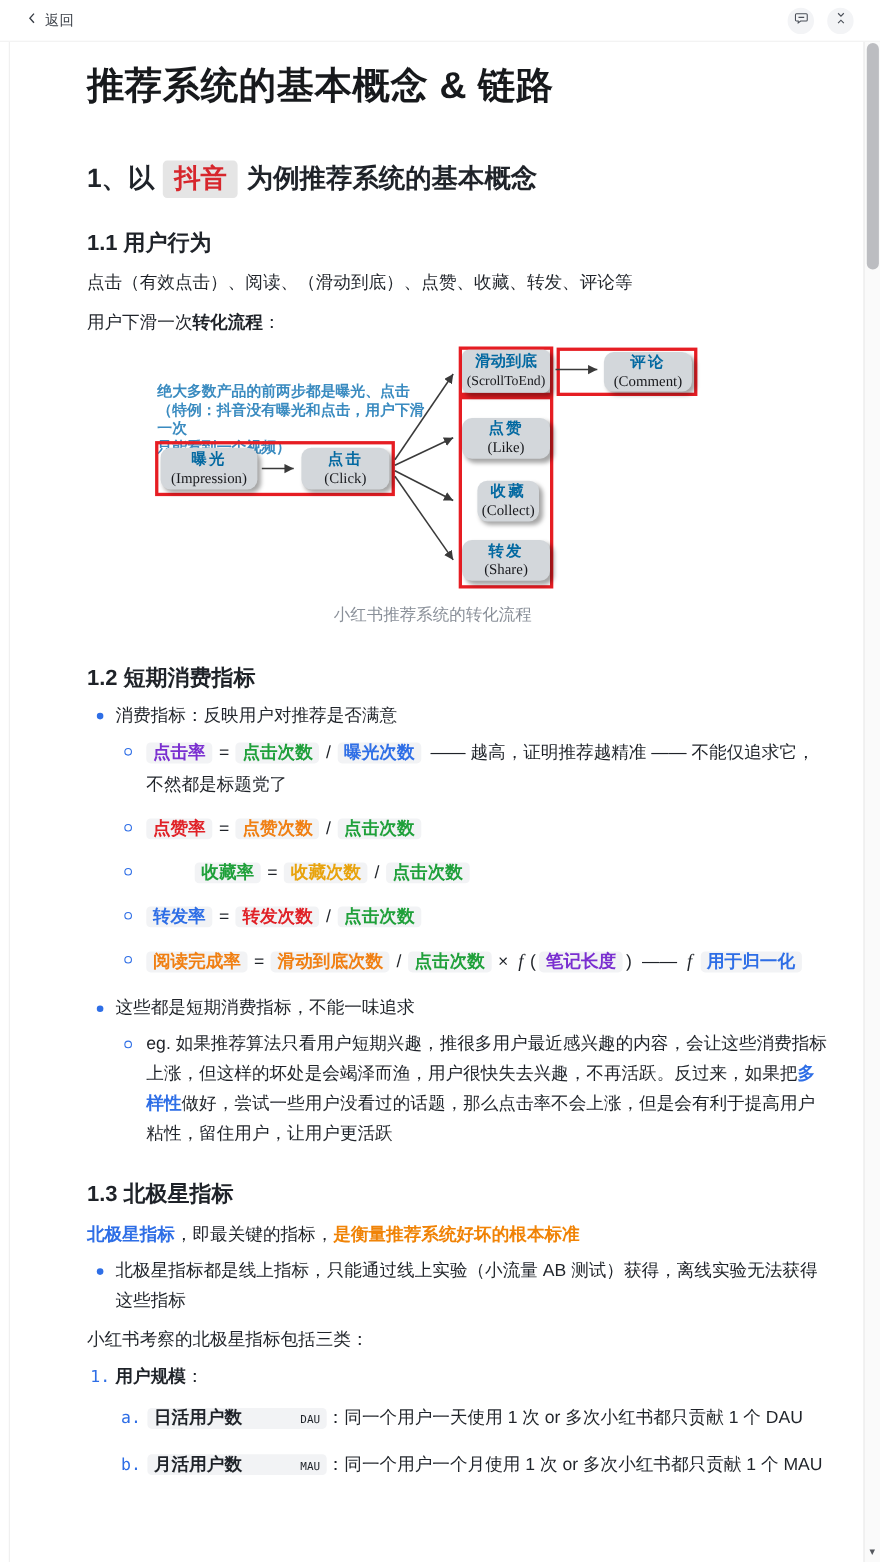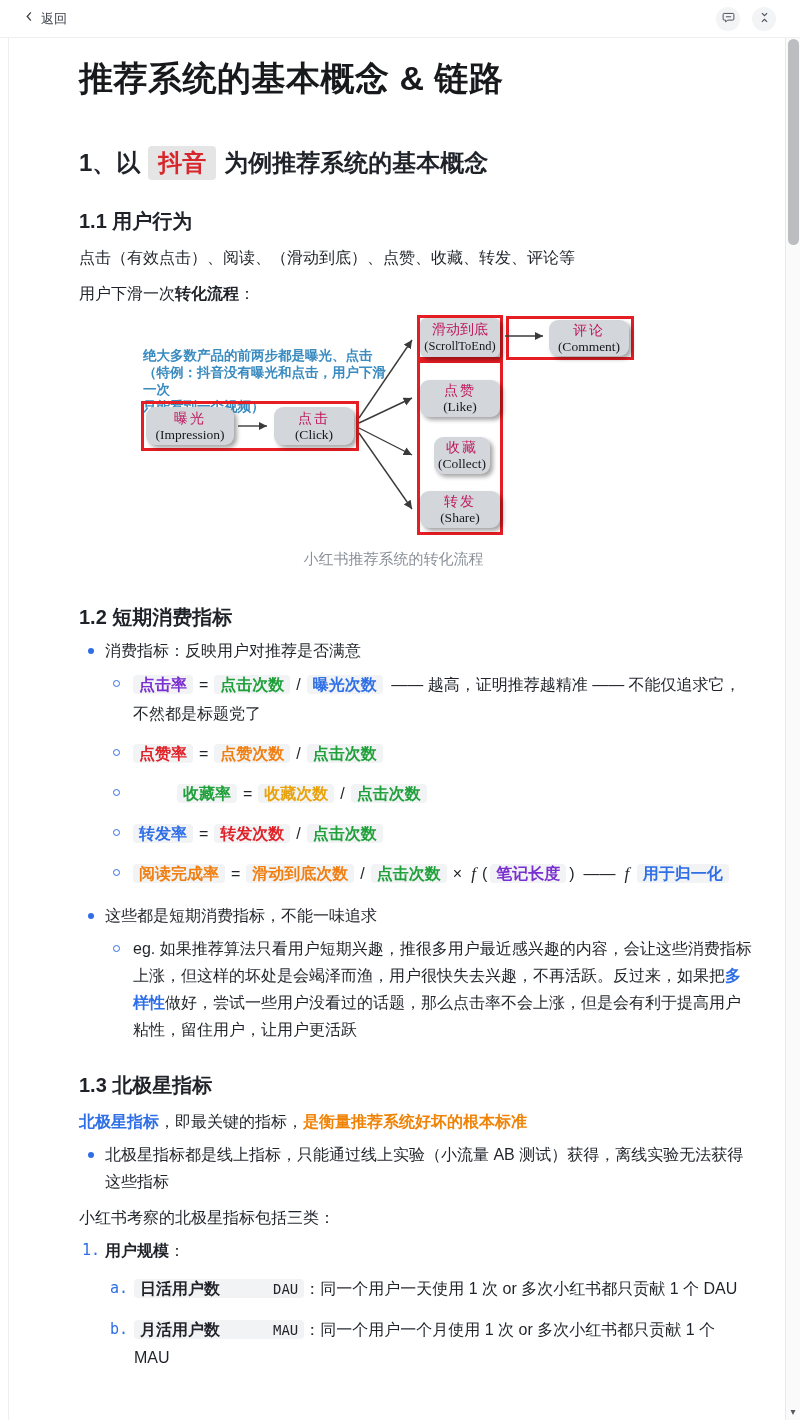--- a/index.html
+++ b/index.html
@@ -35,21 +35,21 @@
 
   
   .diagram { position:relative; width:505px; height:262px; margin:6px 0 0 62px;
              font-family:"Liberation Serif", serif; }
   .dg-note { position:absolute; left:2px; top:34px; width:250px; font-size:13.5px; line-height:17px;
              font-weight:700; color:#3a8bc0; font-family:"Liberation Sans", sans-serif; }
   .redbox { position:absolute; border:3px solid #e61d23; }
   .gbox { position:absolute; background:#d3d7db; border-radius:9px;
           box-shadow:3px 3px 4px rgba(0,0,0,0.35); text-align:center;
           display:flex; flex-direction:column; justify-content:center; }
-  .gbox .cn { color:#be185d; font-weight:400; font-size:14px; letter-spacing:2px; line-height:17px; }
+  .gbox .cn { color:#0369a1; font-weight:700; font-size:14px; letter-spacing:2px; line-height:17px; }
   .gbox .en { color:#17181c; font-size:13.5px; line-height:16px; }
   .dg-svg { position:absolute; left:0; top:0; pointer-events:none; }
   .dg-caption { position:absolute; left:0; top:237px; width:100%; text-align:center;
                 color:#8a9099; font-size:15px; font-family:"Liberation Sans", sans-serif; }
 
   
   .li { display:flex; font-size:16px; line-height:27px; }
   .mk { flex:none; }
   .ul1 { margin-top:6px; }
   .ul1 > .li > .mk { width:26px; padding-left:9px; }
@@ -70,21 +70,21 @@
   .ol2 > .li { margin-bottom:13px; }
   .ol2 > .li > .mk { width:24px; }
 
   
   .chip { background:#f2f3f5; border-radius:4px; padding:1px 6px; font-weight:700; }
   .op { margin:0 6px; color:#1f2329; }
   .op.tight { margin:0 3px; }
   .fsym { font-family:"Liberation Serif", serif; font-style:italic; font-size:17px; margin:0 3px; }
   .em-blue { color:#2e6ee6; font-weight:700; }
   .em-orange { color:#f08306; font-weight:700; }
-  .chip .code { font-family:"DejaVu Sans Mono", monospace; font-size:14px; font-weight:400; margin-left:5px;padding-left:48px; }
+  .chip .code { font-family:"DejaVu Sans Mono", monospace; font-size:10px; font-weight:400; margin-left:5px;padding-left:48px; }
   .chip-tail { margin-left:4px; }
   .formula-li { line-height:29px; }
 </style>
 </head>
 <body>
 
 <div class="topbar">
   <div class="back-btn">
     <span>
       <svg width="11" height="11" viewBox="0 0 12 12">

